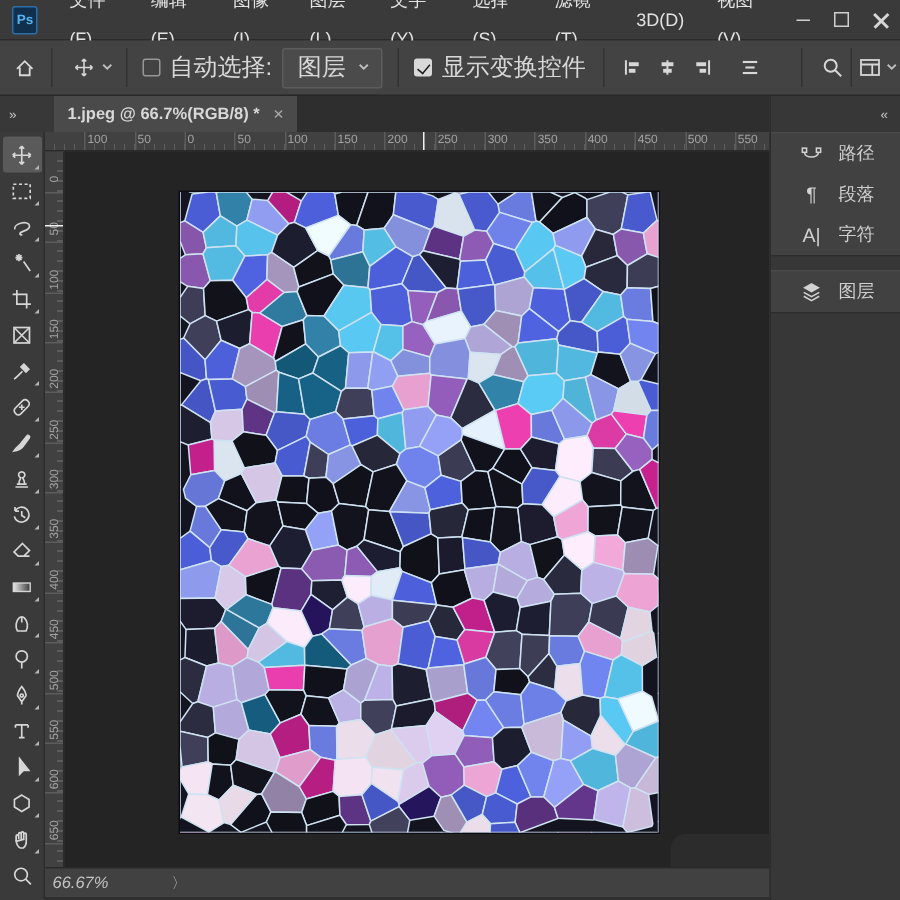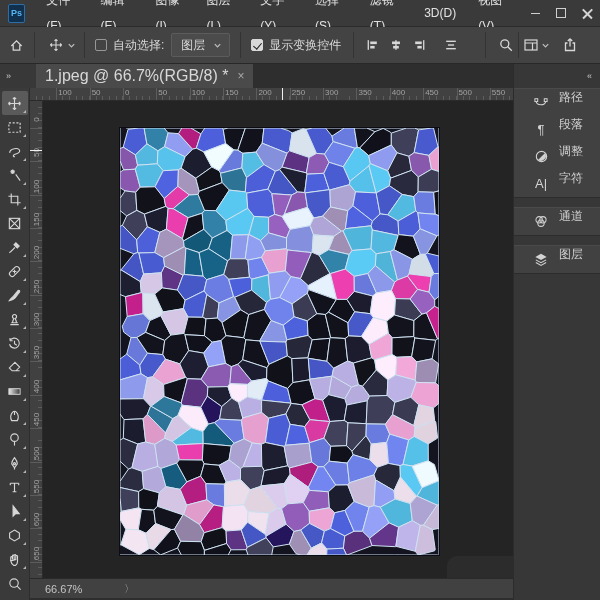--- a/index.html
+++ b/index.html
@@ -22,37 +22,37 @@
   .win-max{width:8px;height:8px;border:1px solid #cfcfcf;display:block;}
   .win-close{position:relative;width:11px;height:11px;display:block;}
   .win-close::before,.win-close::after{content:"";position:absolute;left:-1px;top:5px;width:13px;height:1.6px;background:#d6d6d6;}
   .win-close::before{transform:rotate(45deg);}
   .win-close::after{transform:rotate(-45deg);}
   
   #optionsbar{position:absolute;left:0;top:27px;width:600px;height:37px;background:#434343;
     display:flex;align-items:center;border-bottom:1px solid #282828;box-sizing:border-box;}
   .opt-sep{width:1px;height:26px;background:#333;margin:0 6px;flex:none;}
   .opt-icon{flex:none;display:flex;align-items:center;justify-content:center;color:#d8d8d8;}
-  .opt-label{color:#d8d8d8;font-size:12px;white-space:nowrap;}
+  .opt-label{color:#d8d8d8;font-size:16px;white-space:nowrap;}
   #home-btn{margin-left:9px;margin-right:4px;}
   #move-opt{margin:0 2px 0 8px;}
   .chev{color:#bdbdbd;margin:0 2px;}
   .cbox{width:12px;height:12px;border:1px solid #979797;border-radius:2px;margin:0 6px 0 4px;flex:none;box-sizing:border-box;}
   .cbox.checked{background:#d9d9d9;border-color:#d9d9d9;position:relative;}
   .cbox.checked::after{content:"";position:absolute;left:2.5px;top:1px;width:4px;height:7px;
     border:solid #1d1d1d;border-width:0 1.8px 1.8px 0;transform:rotate(40deg);}
   #layer-dd{display:flex;align-items:center;background:#4b4b4b;border:1px solid #5c5c5c;border-radius:2px;
     padding:2px 5px 2px 9px;margin:0 4px 0 7px;}
   #layer-dd .opt-label{margin-right:6px;}
   .align-ic{margin:0 5px;flex:none;display:flex;}
   
   #tabrow{position:absolute;left:0;top:64px;width:513px;height:24px;background:#2e2e2e;display:flex;align-items:stretch;}
   #tool-head{width:30px;flex:none;background:#383838;color:#c9c9c9;font-size:9px;display:flex;align-items:center;padding-left:6px;letter-spacing:1px;}
   #doc-tab{background:#4a4a4a;display:flex;align-items:center;padding:0 9px;max-width:210px;}
-  #doc-tab .title{color:#d8d8d8;font-size:16px;white-space:nowrap;}
+  #doc-tab .title{color:#d8d8d8;font-size:11px;white-space:nowrap;font-weight:bold;}
   #tab-close{color:#a8a8a8;font-size:12px;margin-left:9px;line-height:1;}
   
   #toolcol{position:absolute;left:0;top:88px;width:30px;height:512px;background:#3a3a3a;border-right:1px solid #2d2d2d;box-sizing:border-box;display:flex;flex-direction:column;align-items:center;padding-top:3px;overflow:hidden;}
   .tool{width:26px;height:24px;flex:none;display:flex;align-items:center;justify-content:center;color:#d6d6d6;position:relative;border-radius:2px;}
   .tool.selected{background:#5a5a5a;}
   .tool svg{display:block;}
   .flyout{position:absolute;right:2px;bottom:2px;width:0;height:0;border-left:3px solid transparent;border-bottom:3px solid #b5b5b5;}
   
   #hruler{position:absolute;left:30px;top:88px;width:483px;height:13px;background:#414141;border-bottom:1px solid #2a2a2a;box-sizing:border-box;overflow:hidden;
     background-image:repeating-linear-gradient(90deg,transparent 0px,transparent 5.7px,#5c5c5c 5.7px,#5c5c5c 6.67px);
@@ -66,29 +66,29 @@
   .rtick-h{position:absolute;top:0;width:1px;height:13px;background:#5c5c5c;}
   .rtick-v{position:absolute;left:0;width:13px;height:1px;background:#5c5c5c;}
   .rmark-h{position:absolute;top:0;width:1px;height:13px;background:#f0f0f0;}
   .rmark-v{position:absolute;left:0;width:13px;height:1px;background:#f0f0f0;}
   
   #canvas-area{position:absolute;left:43px;top:101px;width:470px;height:477px;background:#242424;overflow:hidden;}
   #document-image{position:absolute;left:77px;top:27px;width:319px;height:427px;box-shadow:0 0 0 1px #0c0c14;}
   #canvas-corner-shade{position:absolute;right:0;bottom:0;width:66px;height:22px;background:#2c2c2c;border-radius:10px 0 0 0;}
   
   #statusbar{position:absolute;left:30px;top:578px;width:483px;height:20px;background:#414141;display:flex;align-items:center;border-top:1px solid #2a2a2a;box-sizing:border-box;}
-  #zoom-level{color:#c4c4c4;font-size:11px;margin-left:15px;}
+  #zoom-level{color:#c4c4c4;font-size:11px;margin-left:5px;font-style:italic;}
   #doc-size-info{color:#c4c4c4;font-size:11px;margin-left:28px;}
   #status-chevron{color:#b0b0b0;font-size:10px;margin-left:42px;}
   #bottomstrip{position:absolute;left:30px;top:598px;width:483px;height:2px;background:#2e2e2e;}
   
   #dock{position:absolute;left:513px;top:64px;width:87px;height:536px;background:#373737;border-left:1px solid #2c2c2c;box-sizing:border-box;}
   #dock-head{height:24px;display:flex;align-items:center;justify-content:flex-end;padding-right:7px;color:#c9c9c9;font-size:9px;letter-spacing:1px;}
   .pgroup{background:#414141;border-top:1px solid #4a4a4a;border-bottom:1px solid #2c2c2c;margin-bottom:9px;}
-  .pitem{height:27px;display:flex;}
+  .pitem{height:27px;display:flex;align-items:center;}
   .pitem .picon{width:20px;margin-left:17px;display:flex;align-items:center;justify-content:center;color:#d2d2d2;flex:none;}
   .pitem .plabel{color:#cfcfcf;font-size:12px;margin-left:8px;white-space:nowrap;}
   .glyph{font-size:13px;color:#d2d2d2;line-height:1;}
   .glyph.fx{font-style:italic;font-weight:bold;font-size:12px;}
 </style>
 </head>
 <body>
 
 <div id="menubar">
   <div id="ps-logo">Ps</div>
@@ -858,44 +858,23 @@
           <span class="plabel">路径</span>
         </div>
         <div class="pitem">
           <span class="picon">
             <span class="glyph">¶</span>
           </span>
           <span class="plabel">段落</span>
         </div>
         <div class="pitem">
           <span class="picon">
-            <svg width="15" height="15" viewBox="0 0 16 16">
-              <circle cx="8" cy="8" r="5.5" fill="none" stroke="currentColor" stroke-width="1.2"></circle>
-              <path d="M4.2 11.8 A5.5 5.5 0 0 0 11.8 4.2 Z" fill="currentColor"></path>
-            </svg>
-          </span>
-          <span class="plabel">调整</span>
-        </div>
-        <div class="pitem">
-          <span class="picon">
             <span class="glyph">A|</span>
           </span>
           <span class="plabel">字符</span>
-        </div>
-      </div>
-      <div class="pgroup">
-        <div class="pitem">
-          <span class="picon">
-            <svg width="16" height="15" viewBox="0 0 16 16" fill="none" stroke="currentColor" stroke-width="1.1">
-              <circle cx="6" cy="6.2" r="3.4"></circle>
-              <circle cx="10" cy="6.2" r="3.4"></circle>
-              <circle cx="8" cy="9.8" r="3.4"></circle>
-            </svg>
-          </span>
-          <span class="plabel">通道</span>
         </div>
       </div>
       <div class="pgroup">
         <div class="pitem">
           <span class="picon">
             <svg width="16" height="15" viewBox="0 0 16 16">
               <path d="M8 1.8 L14 5.2 L8 8.6 L2 5.2 Z" fill="currentColor"></path>
               <path d="M2.5 8.4 L8 11.5 L13.5 8.4 M2.5 11.2 L8 14.3 L13.5 11.2" fill="none" stroke="currentColor" stroke-width="1.1"></path>
             </svg>
           </span>

